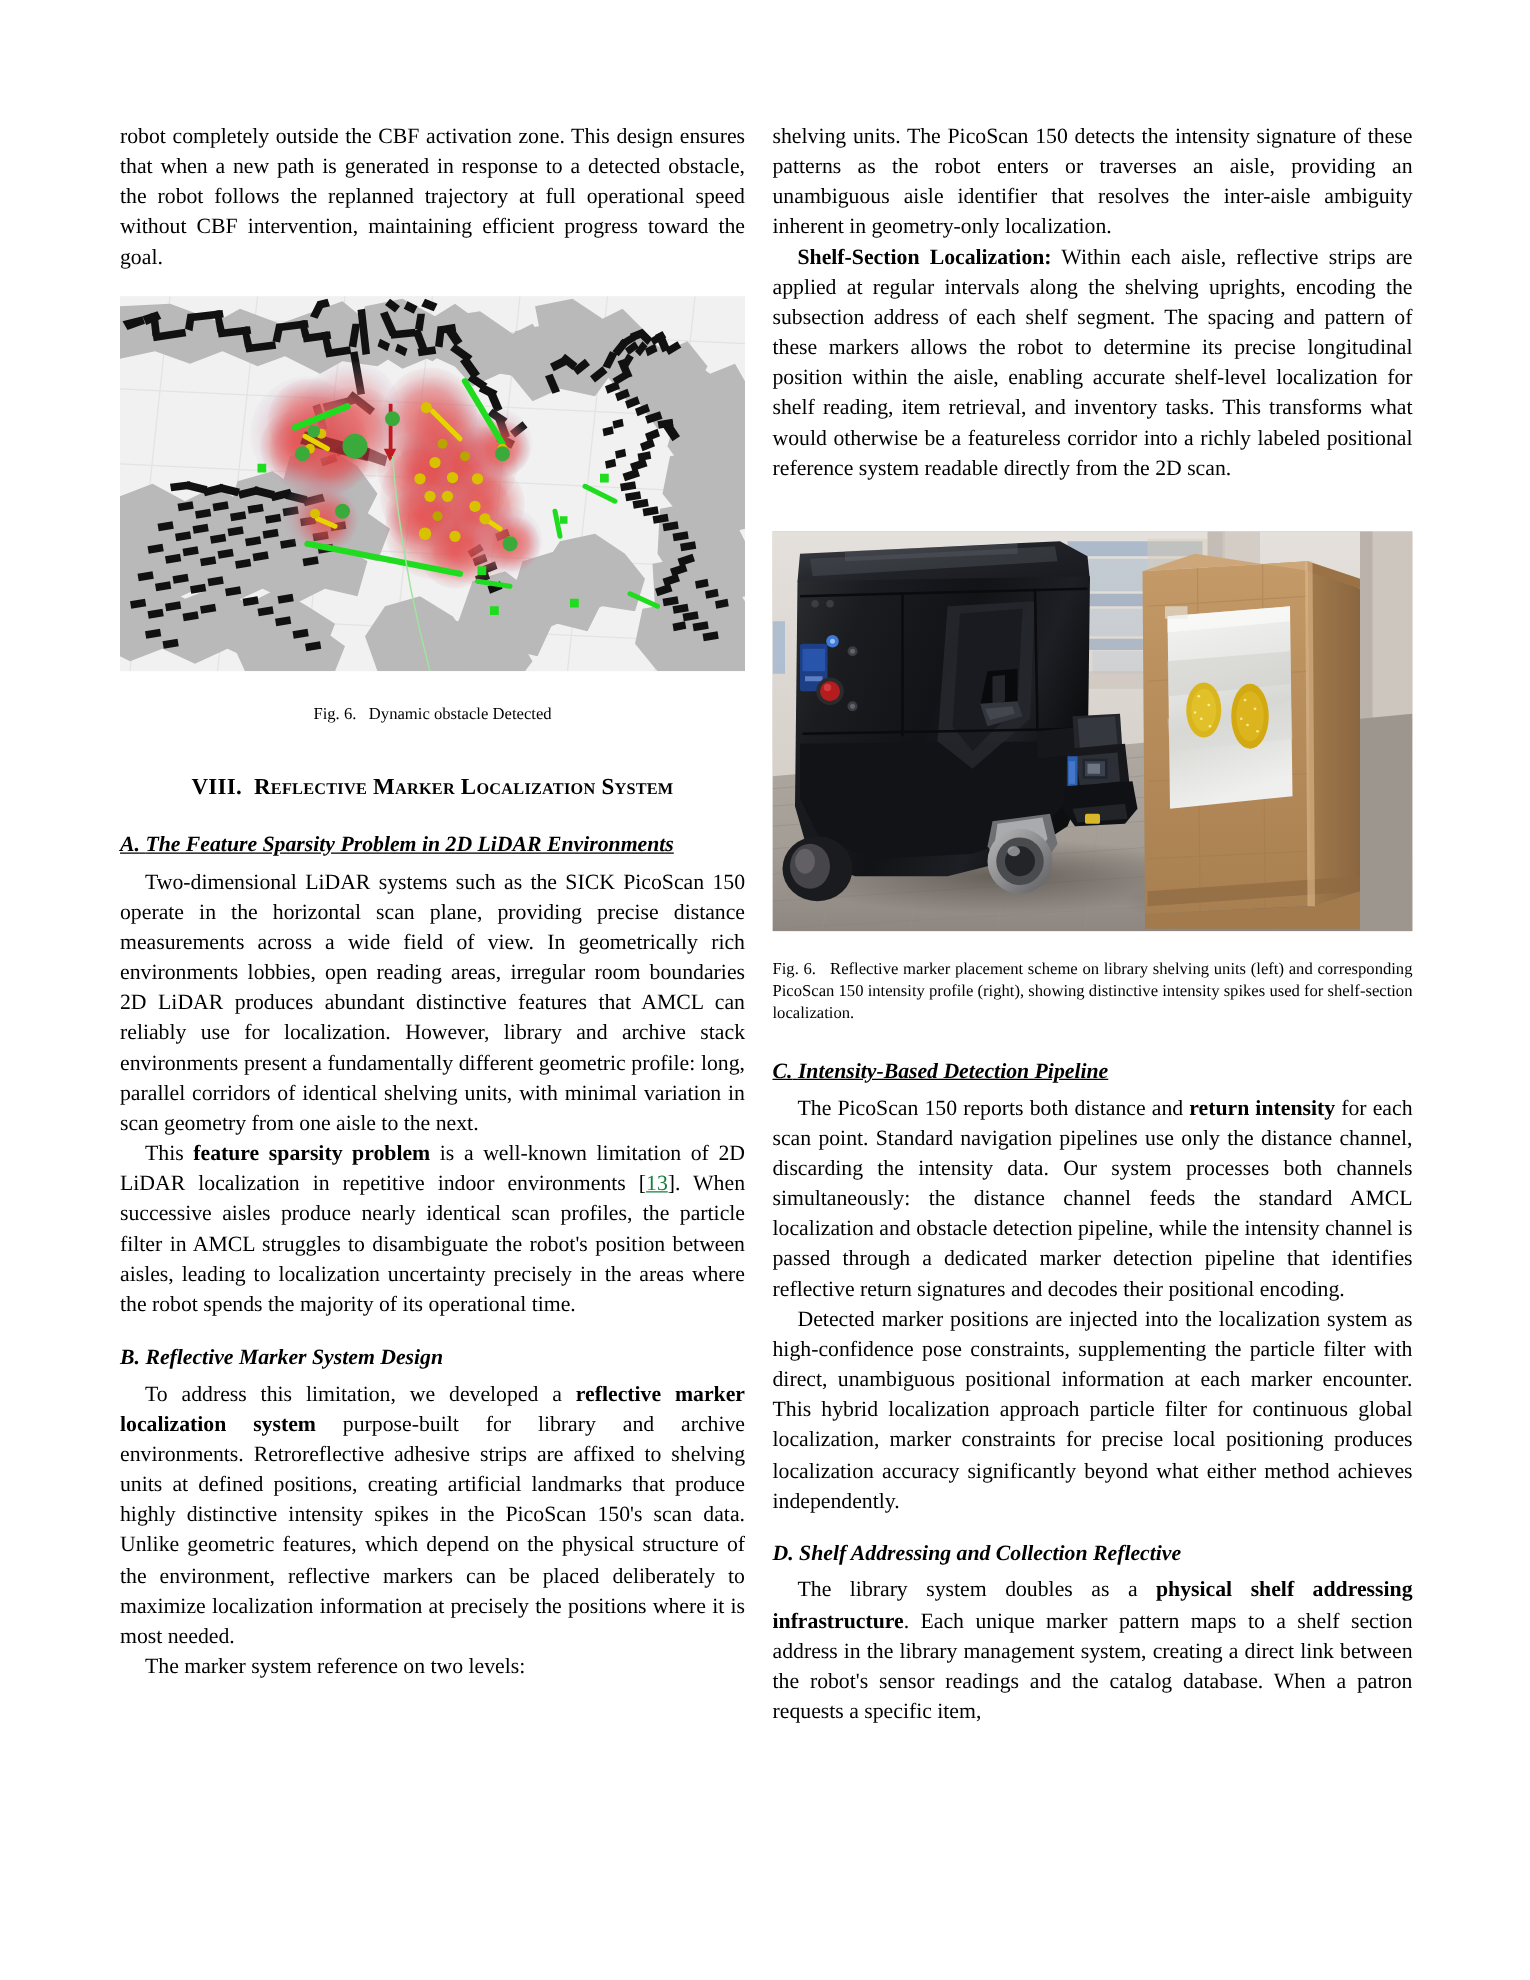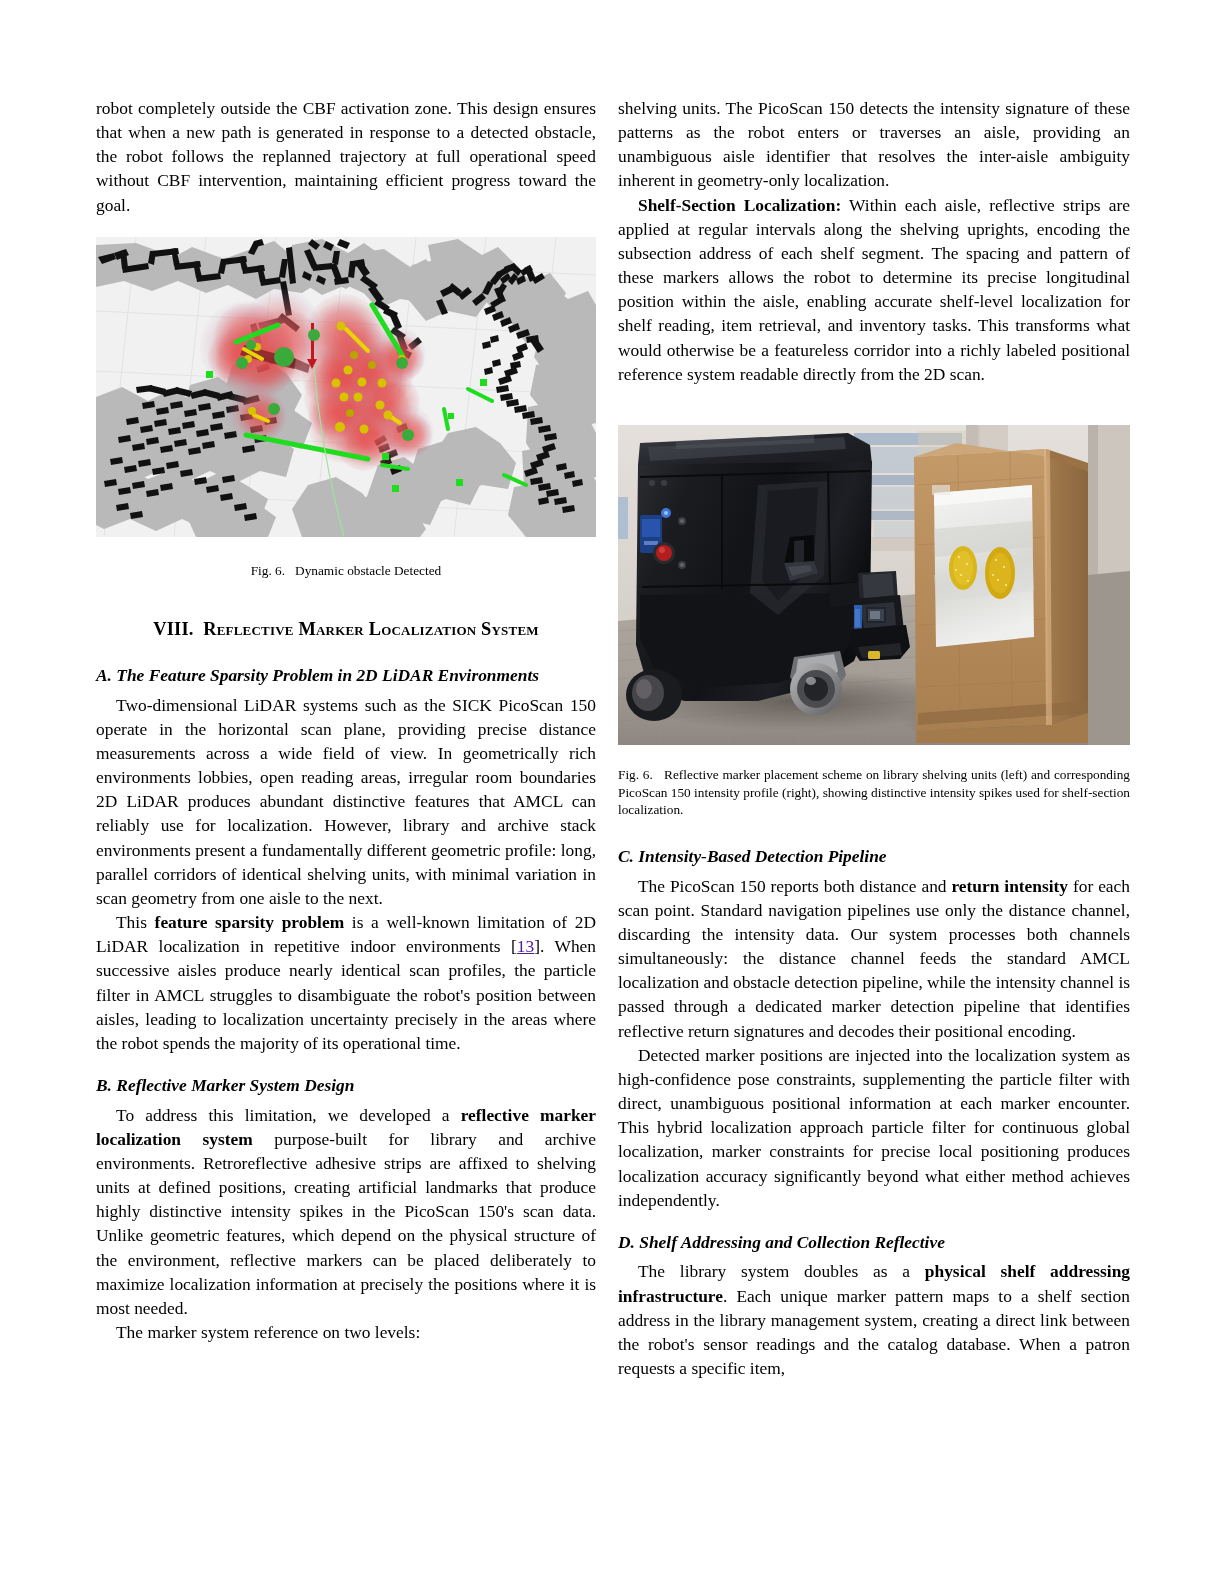--- a/index.html
+++ b/index.html
@@ -51,25 +51,25 @@
   }
   .sec-head .numeral { font-variant: normal; }
 
   .subsec-head {
     margin: 19px 0 6px 0;
     font-size: 17.4px;
     font-style: italic;
     line-height: 1.3;
     text-align: left;
   }
-  .subsec-head.first { margin-top: 15px; }
+  .subsec-head.first { margin-top: 15px; text-decoration: underline; }
 
   b, .bold { font-weight: bold; }
 
-  .cite { color: #4c1d95; }
+  .cite { color: #15803d; }
   .fig-caption {
     font-size: 13.3px;
     line-height: 17.5px;
     text-align: justify;
     margin: 9px 0 0 0;
   }
   .fig-caption.center { text-align: center; }
   .fig-caption .lbl { }
 
   

